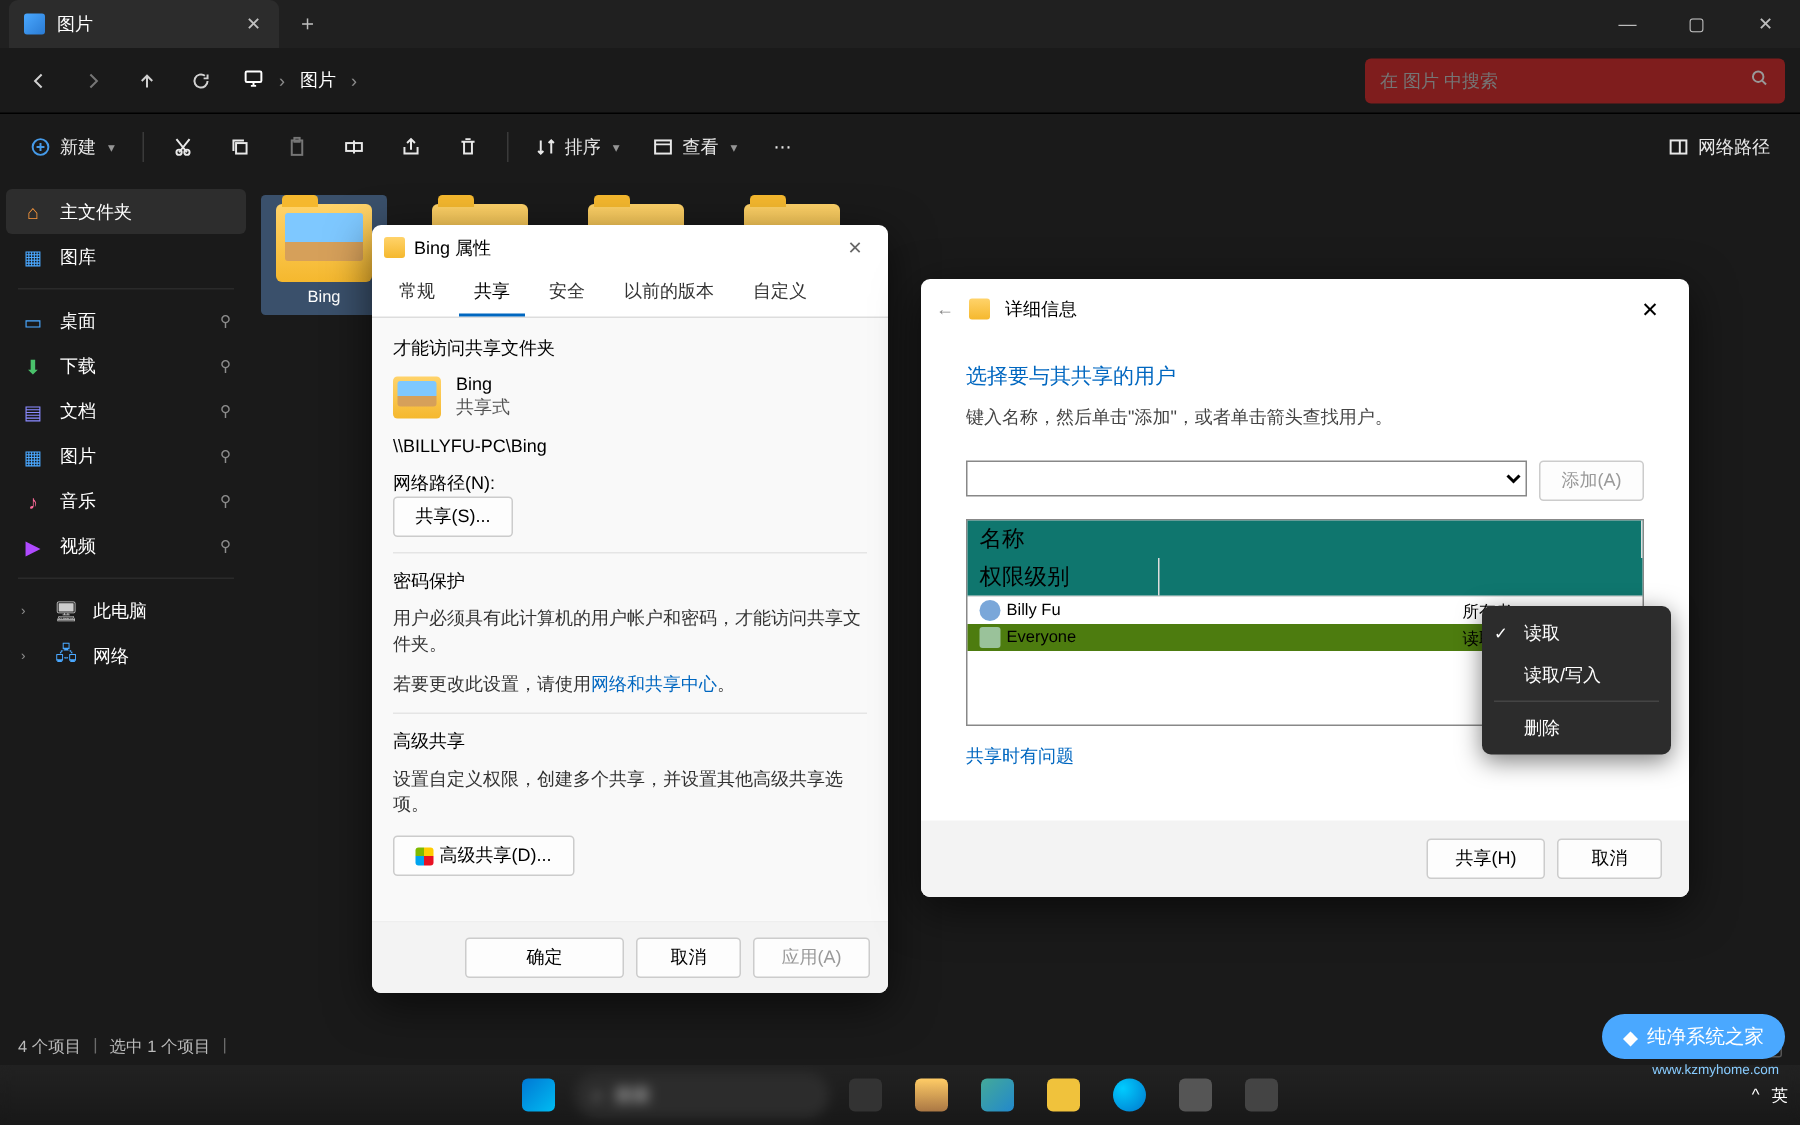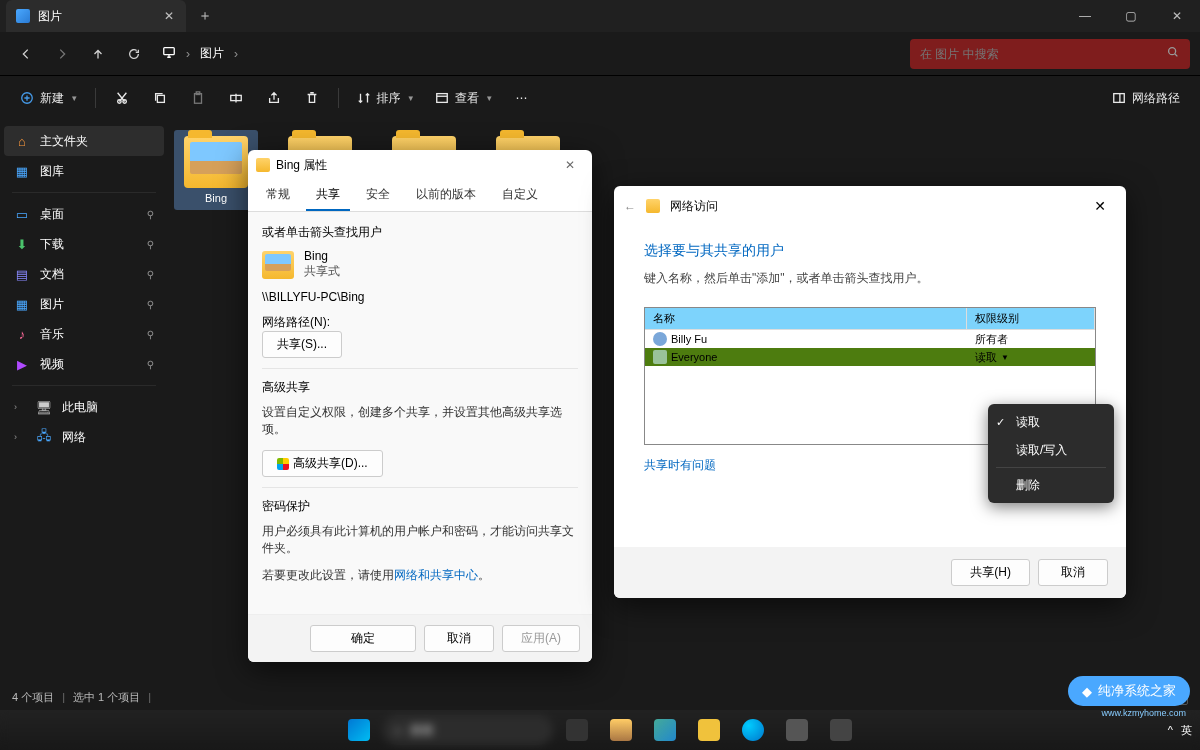--- a/index.html
+++ b/index.html
@@ -89,21 +89,21 @@
 
 .dlg-share { top: 186px; left: 614px; width: 512px; height: 412px; display: flex; flex-direction: column; }
 .share-head { height: 40px; display: flex; align-items: center; padding: 0 10px; gap: 10px; }
 .share-head .close { margin-left: auto; width: 32px; text-align: center; font-size: 14px; }
 .share-body { flex: 1; padding: 6px 30px 10px; }
 .share-h { font-size: 14px; color: #0067c0; margin: 10px 0; }
 .share-sub { color: #444; margin-bottom: 20px; }
 .combo-row { display: flex; gap: 8px; margin-bottom: 12px; }
 .combo { flex: 1; height: 24px; border: 1px solid #888; background: #fff; }
 .userlist { border: 1px solid #888; height: 138px; background: #fff; }
-.ul-head { display: flex; background: #7dd3fc; border-bottom: 1px solid #ddd; font-size: 11px; }
+.ul-head { display: flex; background: #0f766e; border-bottom: 1px solid #ddd; font-size: 15px; flex-direction: column; }
 .ul-head > div { padding: 3px 8px; border-right: 1px solid #ddd; }
 .ul-row { display: flex; font-size: 11px; height: 18px; align-items: center; }
 .ul-row.sel { background: #4d7c0f; }
 .ul-row > div { padding: 1px 8px; }
 .col-name { flex: 1; display: flex; align-items: center; gap: 4px; }
 .col-perm { width: 128px; display: flex; align-items: center; }
 .uicon { width: 14px; height: 14px; border-radius: 50%; background: #7aa7d9; display: inline-block; }
 .gicon { width: 14px; height: 14px; border-radius: 2px; background: #9ac29a; display: inline-block; }
 .perm-dd { font-size: 8px; margin-left: 4px; }
 .share-foot { padding: 12px 18px; display: flex; justify-content: flex-end; gap: 8px; background: #f3f3f3; border-radius: 0 0 6px 6px; }
@@ -352,63 +352,67 @@
   </div>
   <div class="tabs">
     <div class="ptab">常规</div>
     <div class="ptab active">共享</div>
     <div class="ptab">安全</div>
     <div class="ptab">以前的版本</div>
     <div class="ptab">自定义</div>
   </div>
   <div class="dlg-body">
     <div class="group">
-      <div class="group-title">或者单击箭头查找用户</div>
+      <div class="group-title">才能访问共享文件夹</div>
       <div class="folderrow">
         <div class="smfolder"></div>
         <div>
           <div>Bing</div>
           <div style="color:#555">共享式</div>
         </div>
       </div>
       <div style="margin-bottom:10px">\\BILLYFU-PC\Bing</div>
       <div>网络路径(N):</div>
       <button class="wbtn">共享(S)...</button>
+    </div>
+    <div class="group">
+      <div class="group-title">密码保护</div>
+      <div style="margin-bottom:10px;color:#333">用户必须具有此计算机的用户帐户和密码，才能访问共享文件夹。</div>
+      <div style="color:#333"><span>若要更改此设置，请使用</span><a class="link">网络和共享中心</a>。</div>
     </div>
     <div class="group">
       <div class="group-title">高级共享</div>
       <div style="margin-bottom:12px;color:#333">设置自定义权限，创建多个共享，并设置其他高级共享选项。</div>
       <button class="wbtn">
           <span class="shield"></span>
           <span>高级共享(D)...</span>
         </button>
     </div>
-    <div class="group">
-      <div class="group-title">密码保护</div>
-      <div style="margin-bottom:10px;color:#333">用户必须具有此计算机的用户帐户和密码，才能访问共享文件夹。</div>
-      <div style="color:#333"><span>若要更改此设置，请使用</span><a class="link">网络和共享中心</a>。</div>
-    </div>
   </div>
   <div class="dlg-foot">
     <button class="wbtn" style="padding:4px 40px">确定</button>
     <button class="wbtn" style="padding:4px 22px">取消</button>
     <button class="wbtn" disabled="" style="padding:4px 18px">应用(A)</button>
   </div>
 </div>
 
 <div class="dlg dlg-share">
   <div class="share-head">
     <span style="opacity:.5">←</span>
     <span class="fico"></span>
-    <span>网络访问</span>
+    <span>详细信息</span>
     <span class="close">✕</span>
   </div>
   <div class="share-body">
     <div class="share-h">选择要与其共享的用户</div>
     <div class="share-sub">键入名称，然后单击"添加"，或者单击箭头查找用户。</div>
+    <div class="combo-row">
+      <select class="combo"></select>
+      <button class="wbtn" disabled="">添加(A)</button>
+    </div>
     <div class="userlist">
       <div class="ul-head">
         <div class="col-name">名称</div>
         <div class="col-perm">权限级别</div>
       </div>
       <div class="ul-row">
         <div class="col-name">
             <span class="uicon"></span>
             <span>Billy Fu</span>
           </div>

